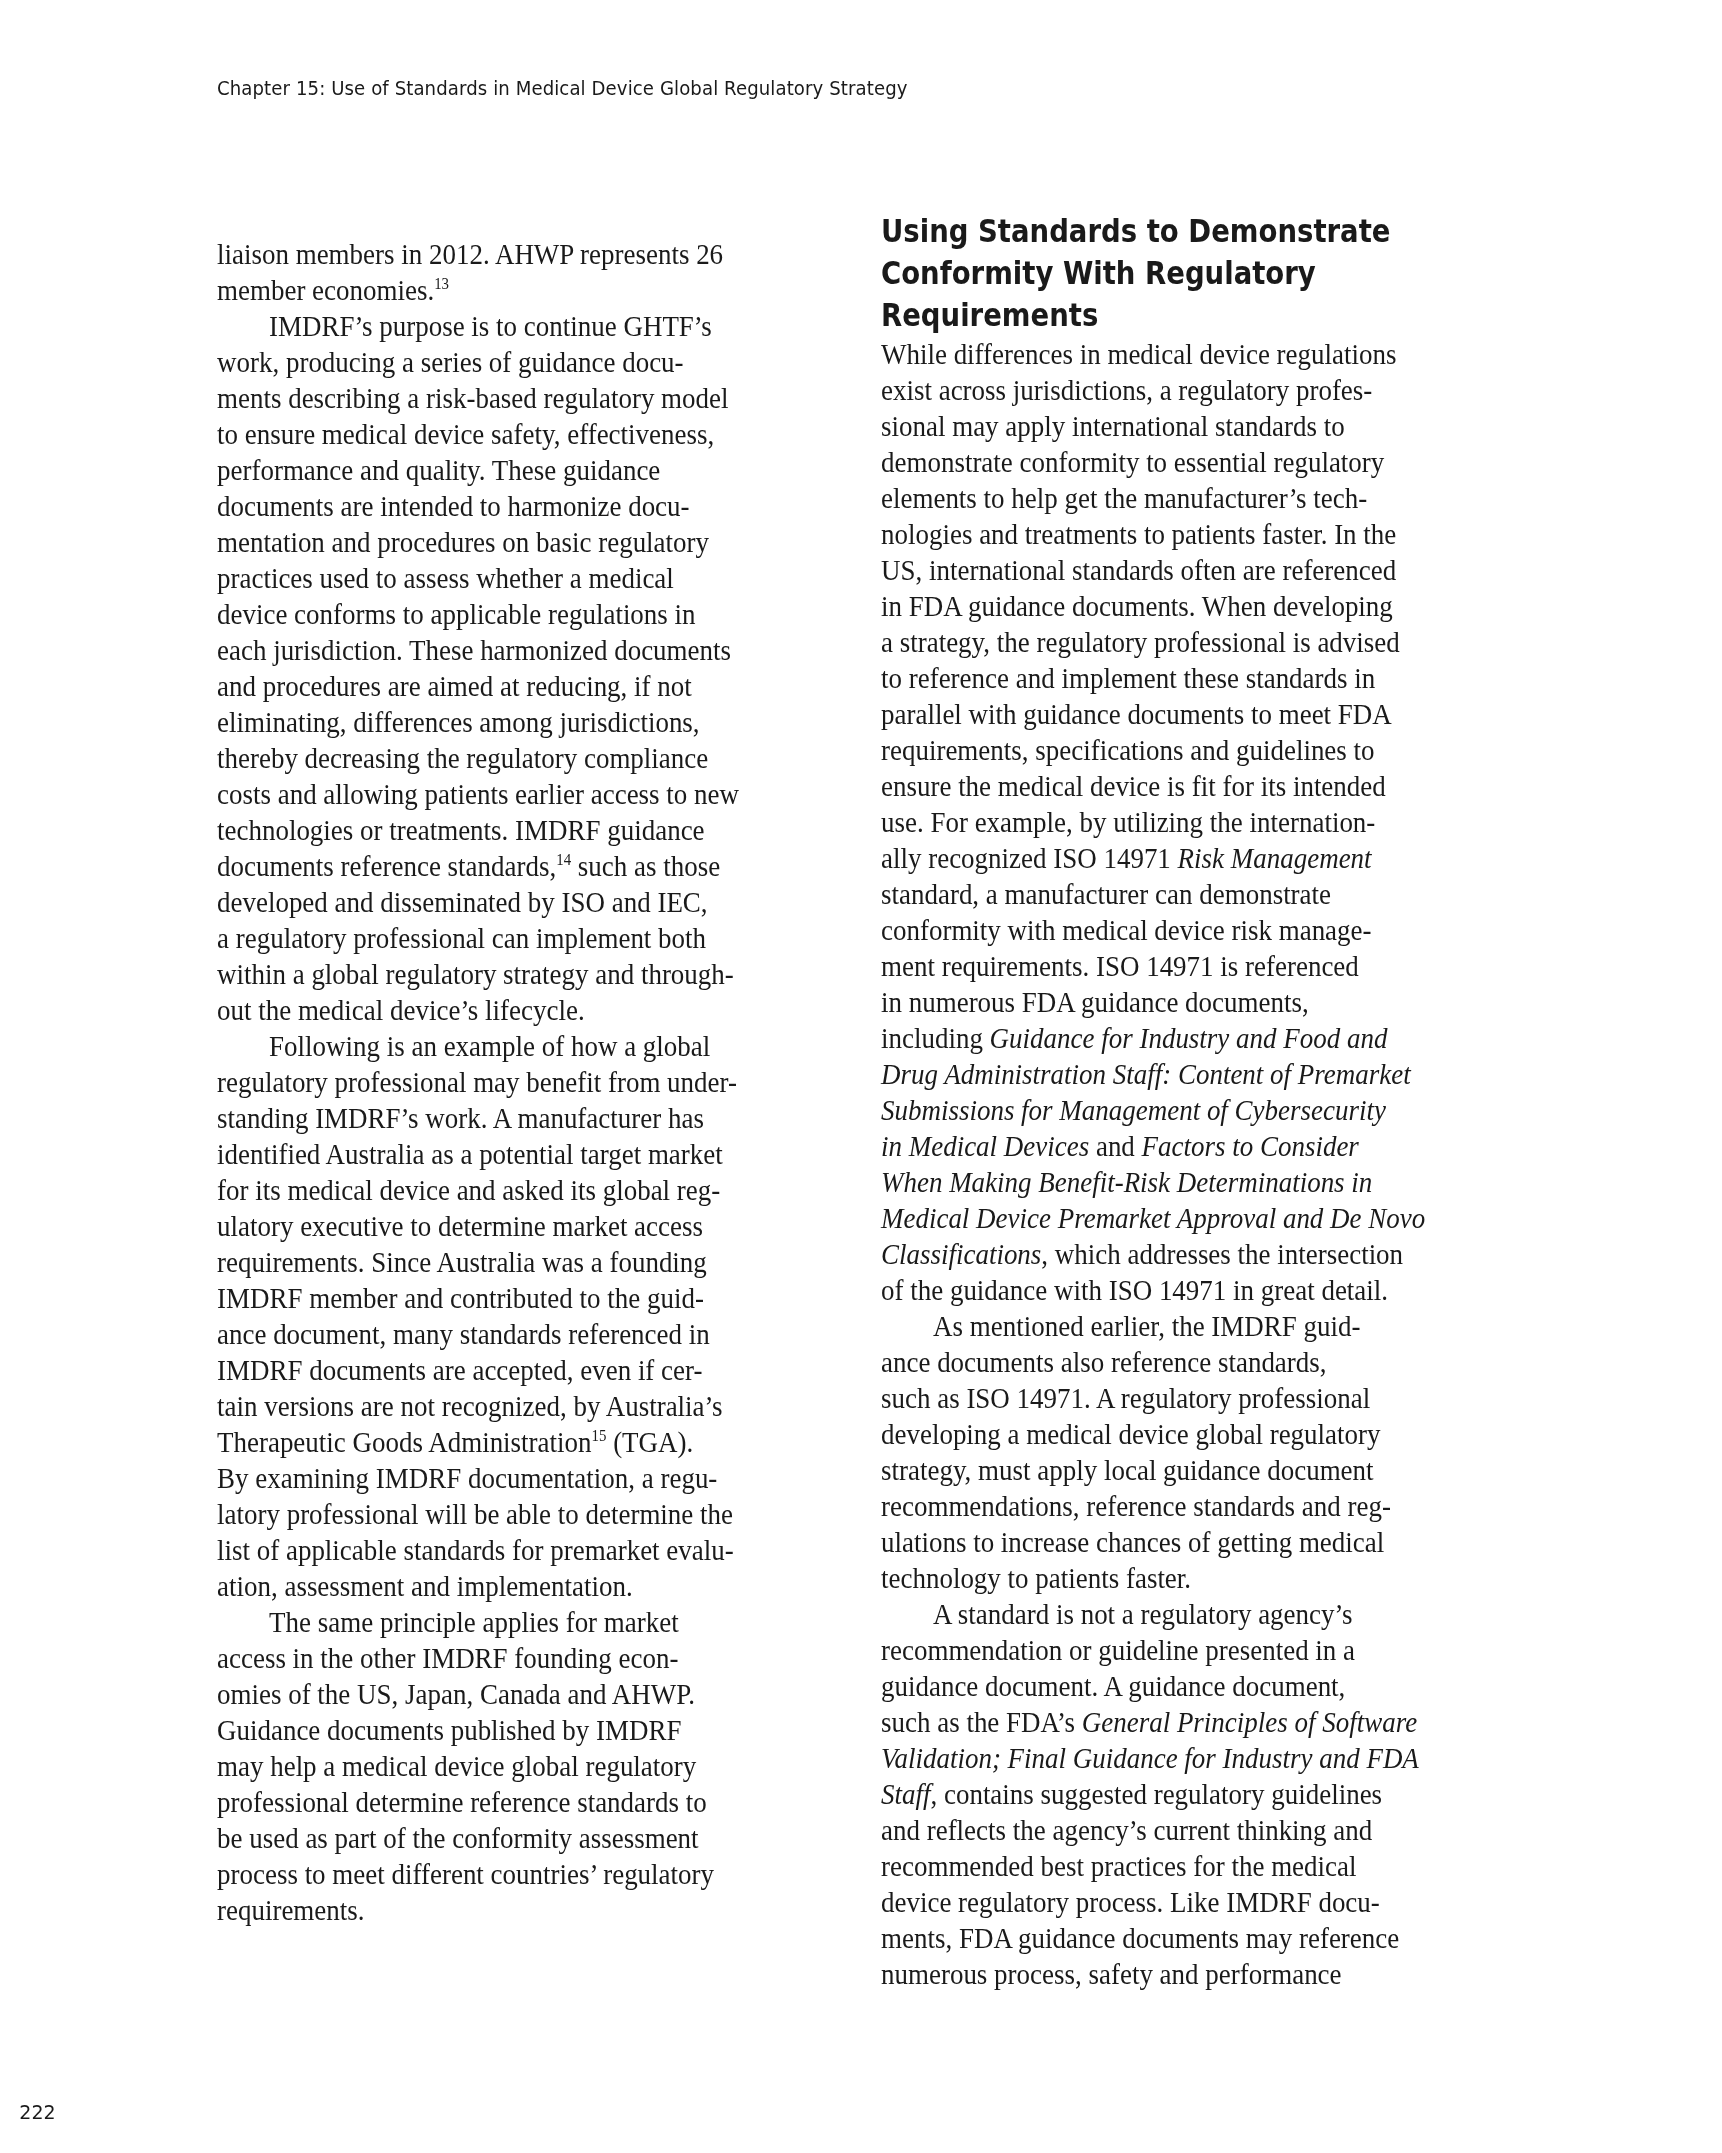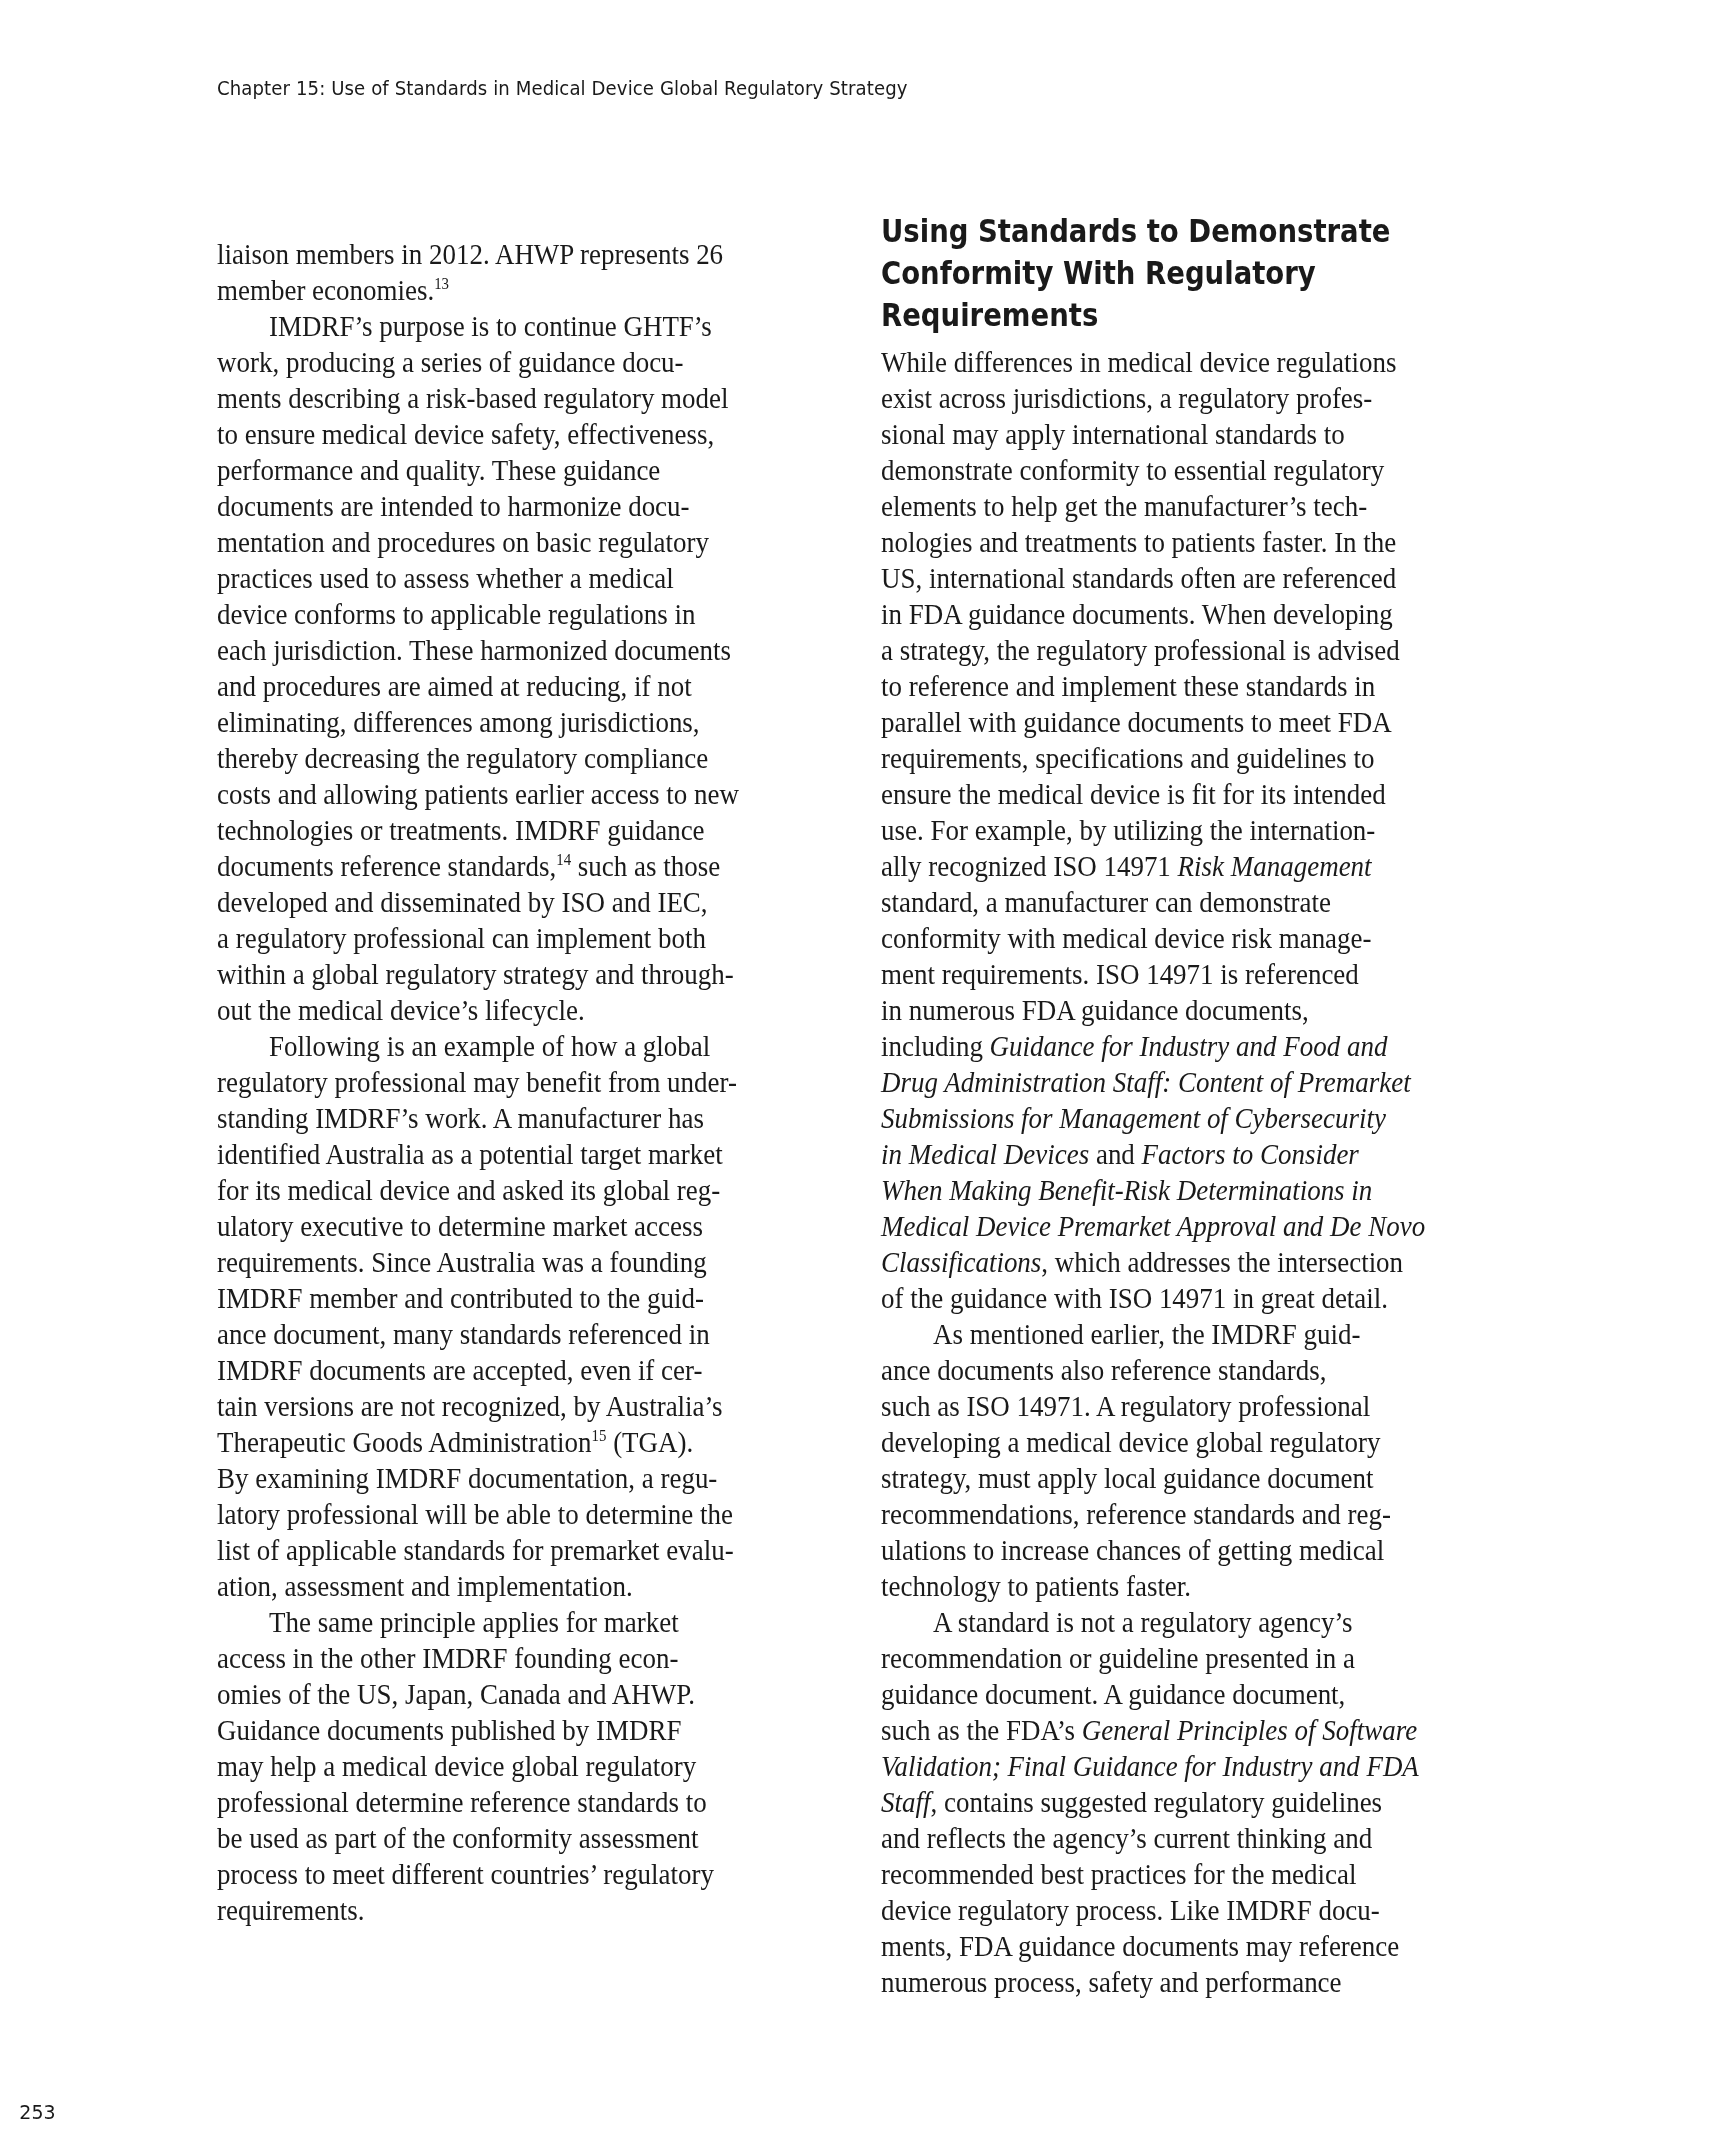--- a/index.html
+++ b/index.html
@@ -17,21 +17,21 @@
     white-space: nowrap; height: 36px; transform: scaleX(0.93); transform-origin: left center;
   }
   .indent { padding-left: 56px; }
   .line i { font-style: italic; }
   sup { font-size: 16px; vertical-align: 11.2px; line-height: 0; }
   .heading {
     font-family: "DejaVu Sans", sans-serif; font-weight: bold; font-size: 32px;
     line-height: 42px; white-space: nowrap; transform: scaleX(0.86); transform-origin: left center;
     height: 42px;
   }
-  .heading-block { margin-bottom: 8px; }
+  .heading-block { margin-bottom: 0; }
   .page-number {
     position: absolute; left: 0px; top: 2101px; width: 75px; text-align: center;
     font-family: "DejaVu Sans", sans-serif; font-size: 19px; color: #1a1a1a;
   }
 </style>
 </head>
 <body>
 
 <div class="running-head">Chapter 15: Use of Standards in Medical Device Global Regulatory Strategy</div>
 
@@ -134,14 +134,14 @@
       <div class="line"><i>Validation; Final Guidance for Industry and FDA</i></div>
       <div class="line"><i>Staff</i><span>, contains suggested regulatory guidelines</span></div>
       <div class="line"><span>and reflects the agency’s current thinking and</span></div>
       <div class="line"><span>recommended best practices for the medical</span></div>
       <div class="line"><span>device regulatory process. Like IMDRF docu-</span></div>
       <div class="line"><span>ments, FDA guidance documents may reference</span></div>
       <div class="line"><span>numerous process, safety and performance</span></div>
     </div>
 </div>
 
-<div class="page-number">253</div>
+<div class="page-number">222</div>
 
 
 </body></html>

